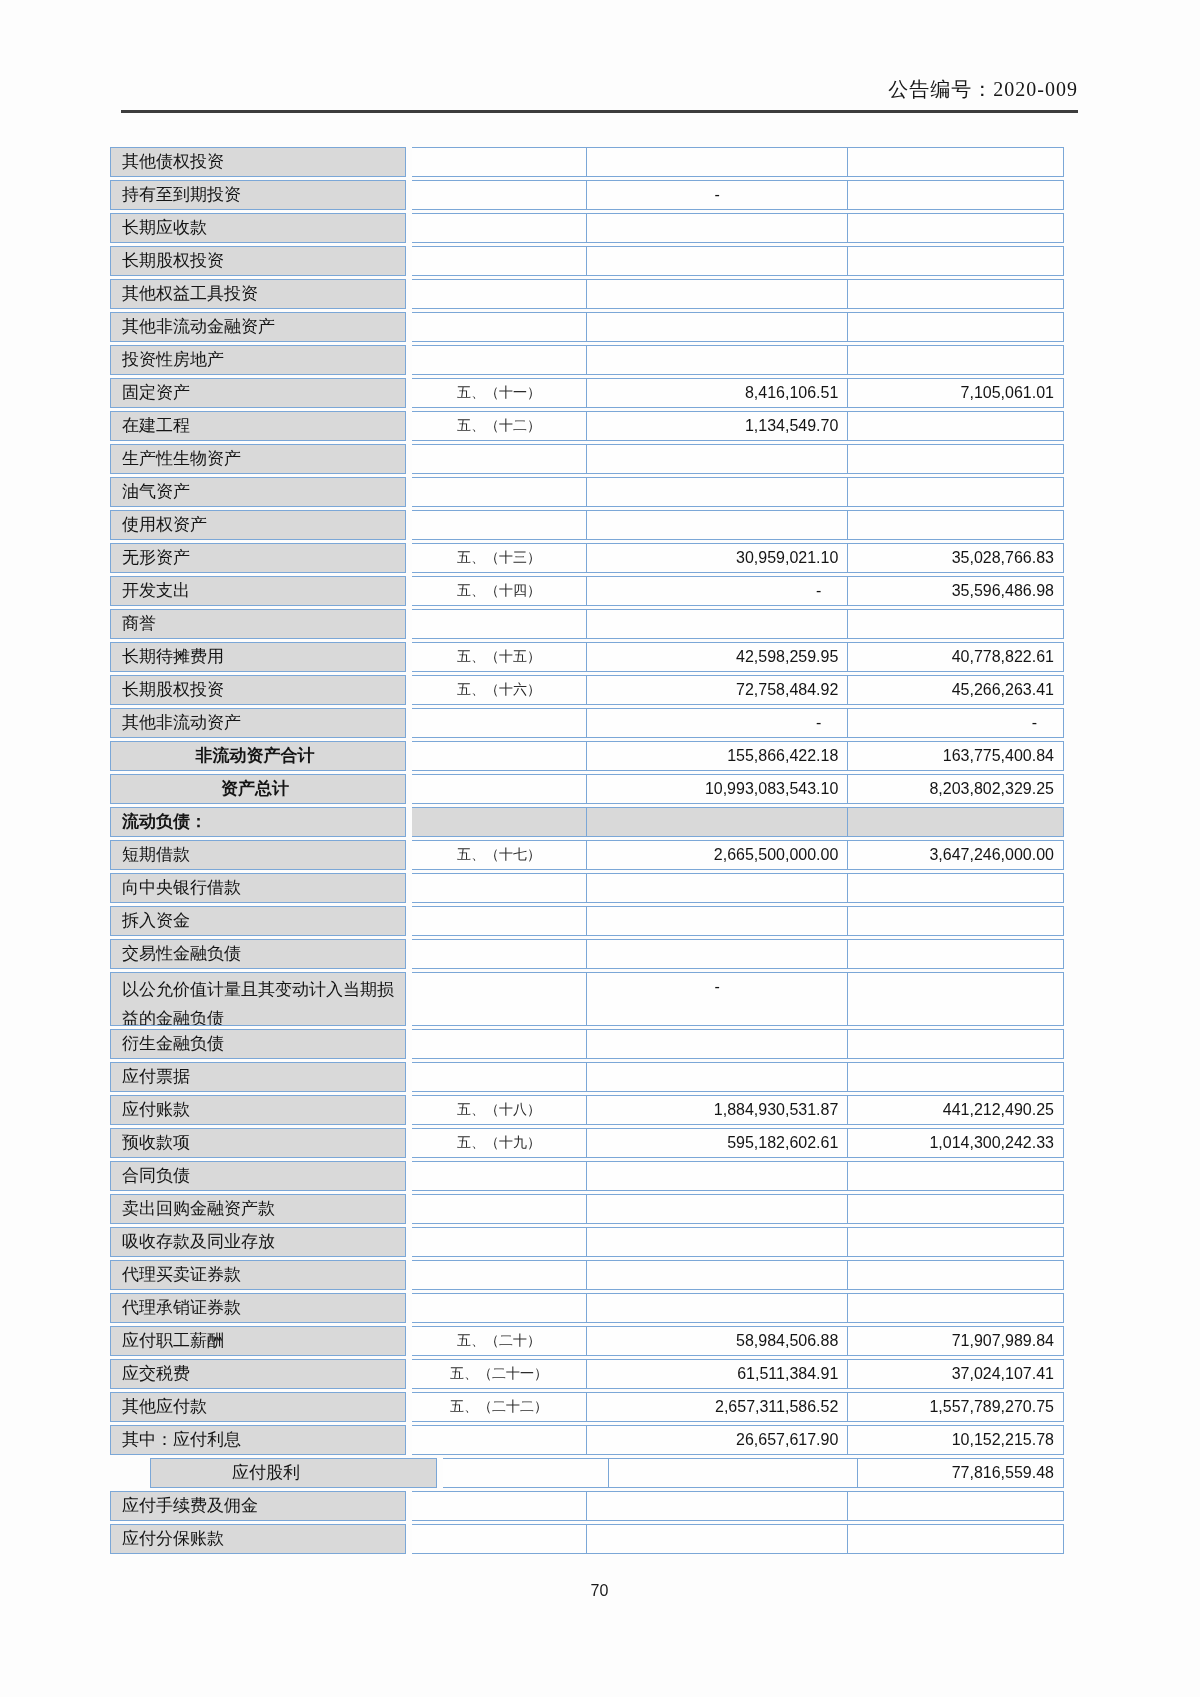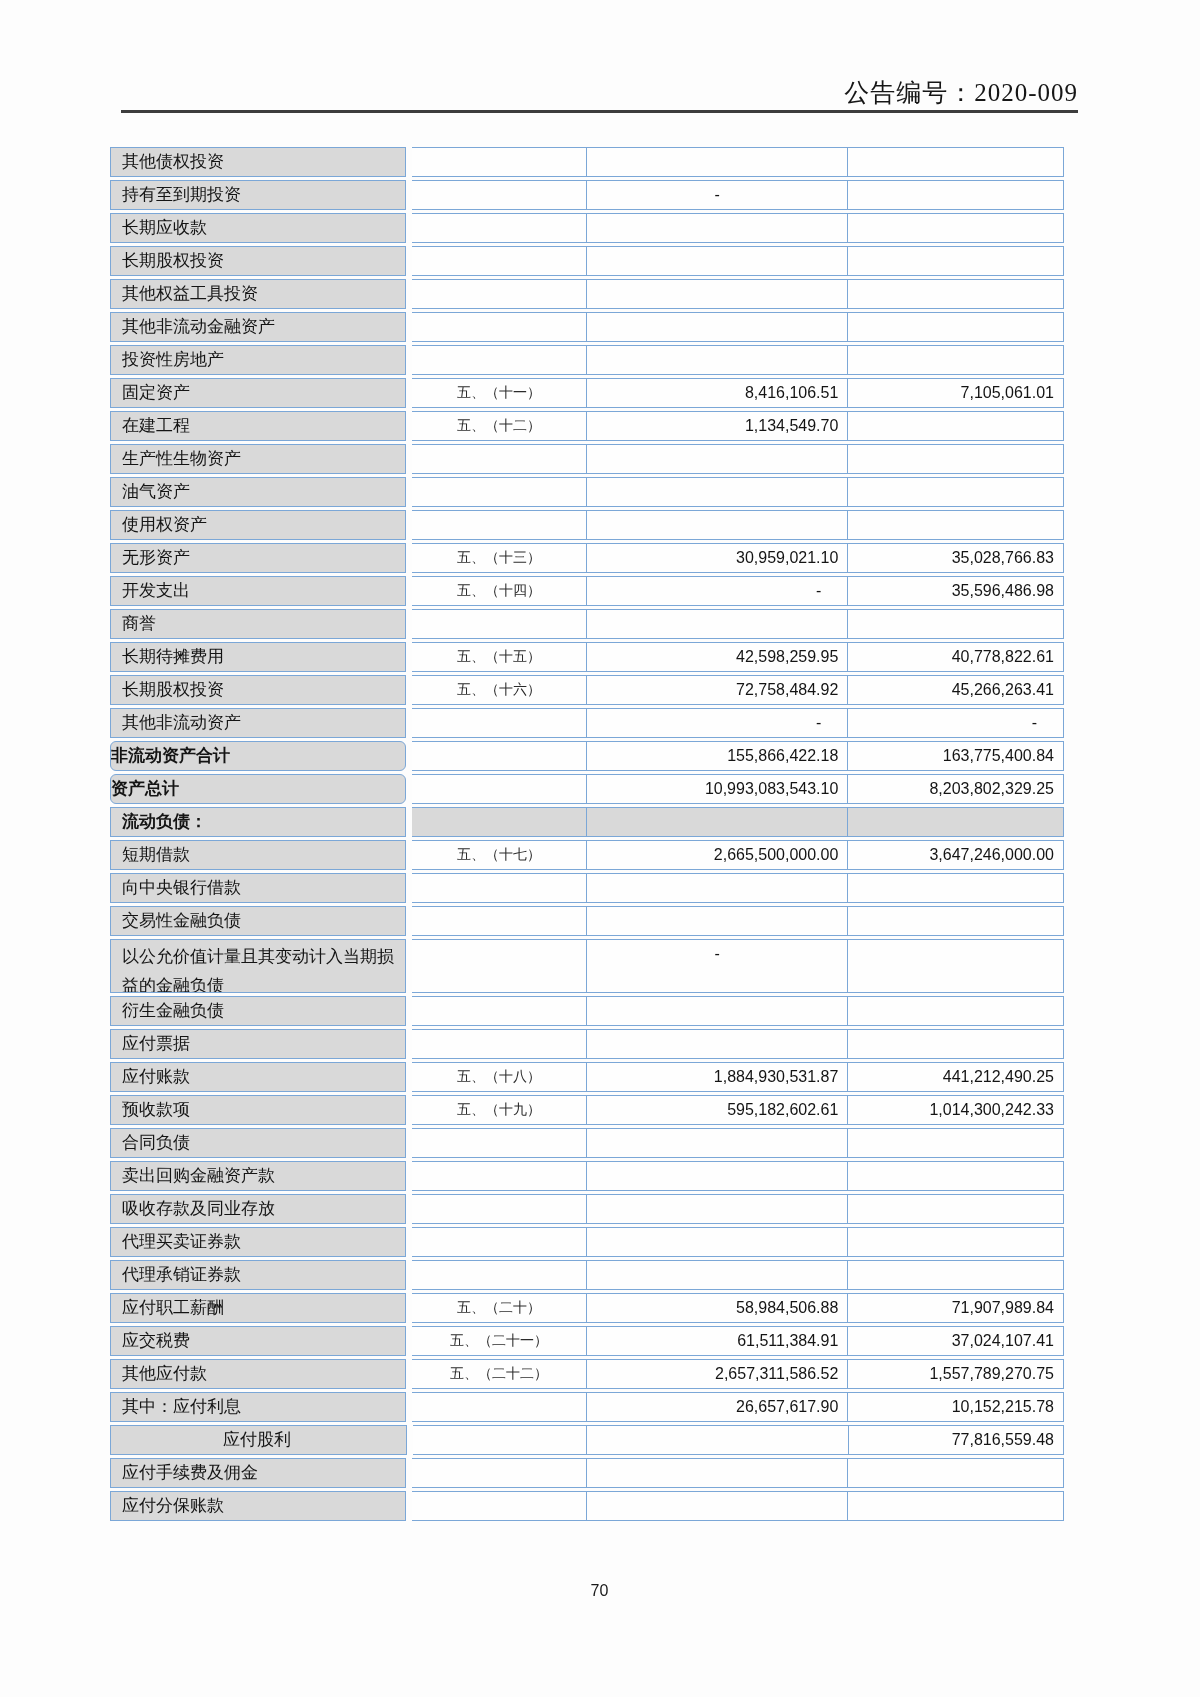--- a/index.html
+++ b/index.html
@@ -7,21 +7,21 @@
     width: 1200px; height: 1697px;
     background: #fdfdfd;
     position: relative;
     font-family: "Liberation Serif", serif;
     color: #141414;
   }
   .page-header {
     position: absolute;
     left: 121px; top: 76px; width: 957px;
     text-align: right;
-    font-size: 25px;
+    font-size: 20px;
     letter-spacing: 1px;
     color: #161616;
   }
   .header-rule {
     position: absolute;
     left: 121px; top: 110px; width: 957px; height: 3px;
     background: #3d3d3d;
   }
   .balance-table {
     position: absolute;
@@ -54,26 +54,26 @@
   .cell.num {
     text-align: right;
     padding-right: 9px;
     font-family: "Liberation Sans", sans-serif;
     font-size: 16px;
   }
   .cell.num.current { width: 263px; }
   .cell.num.prior { width: 217px; }
   .cell.num.center { text-align: center; padding-right: 0; }
   .cell.num.dash-pad { padding-right: 26px; }
-  .row.total .label { font-weight: bold; padding-left: 0; border-radius: 6px; }
+  .row.total .label { text-align: center; font-weight: bold; padding-left: 0; }
   .row.section .cell { background: #d9d9d9; }
   .row.section .label { font-weight: bold; }
   .row.tall .cell { height: 54px; }
   .row.tall .label { white-space: normal; line-height: 29px; padding-top: 2px; }
-  .label.indent { padding-left: 112px; }
+  .label.indent { padding-left: 81px; margin-left: 40px; }
   .page-footer {
     position: absolute;
     left: 121px; top: 1582px; width: 957px;
     text-align: center;
     font-family: "Liberation Sans", sans-serif;
     font-size: 16px;
     color: #1a1a1a;
   }
 </style>
 </head>
@@ -238,20 +238,26 @@
     <div class="cell num prior">3,647,246,000.00</div>
   </div>
 
   <div class="row">
     <div class="cell label">向中央银行借款</div>
     <div class="cell note"></div>
     <div class="cell num current"></div>
     <div class="cell num prior"></div>
   </div>
 
+  <div class="row">
+    <div class="cell label">拆入资金</div>
+    <div class="cell note"></div>
+    <div class="cell num current"></div>
+    <div class="cell num prior"></div>
+  </div>
 
   <div class="row">
     <div class="cell label">交易性金融负债</div>
     <div class="cell note"></div>
     <div class="cell num current"></div>
     <div class="cell num prior"></div>
   </div>
 
   <div class="row tall">
     <div class="cell label">以公允价值计量且其变动计入当期损益的金融负债</div>

